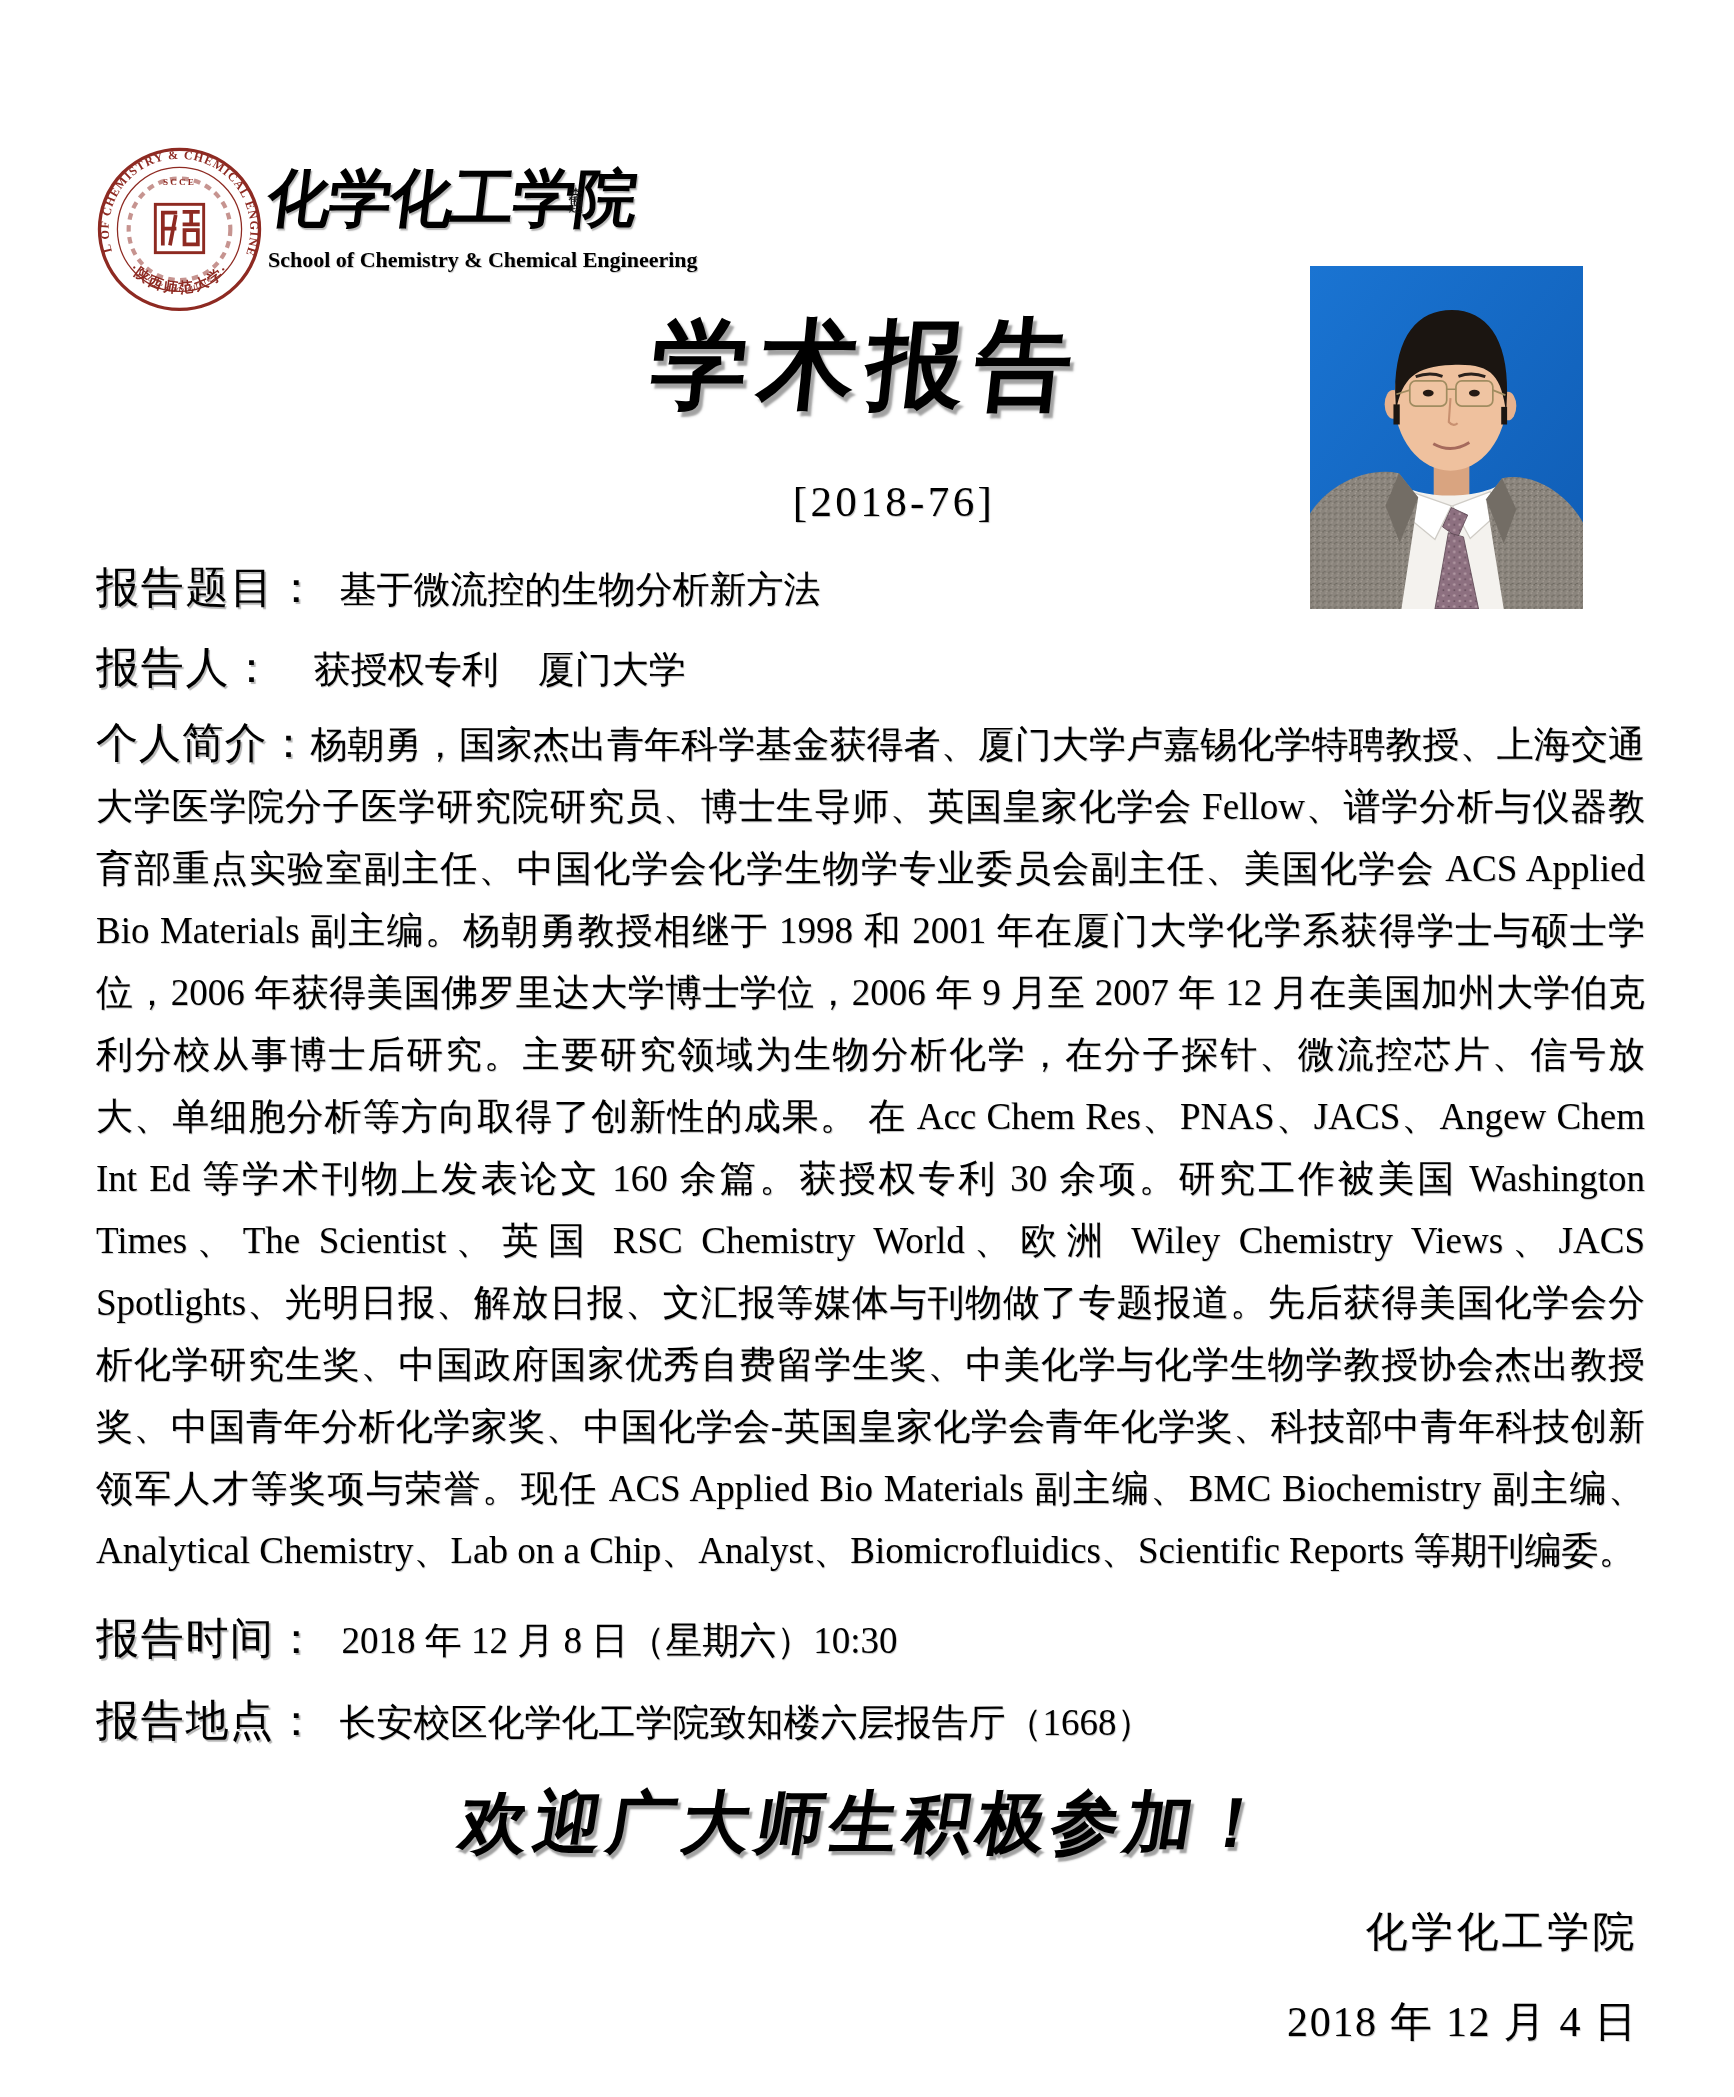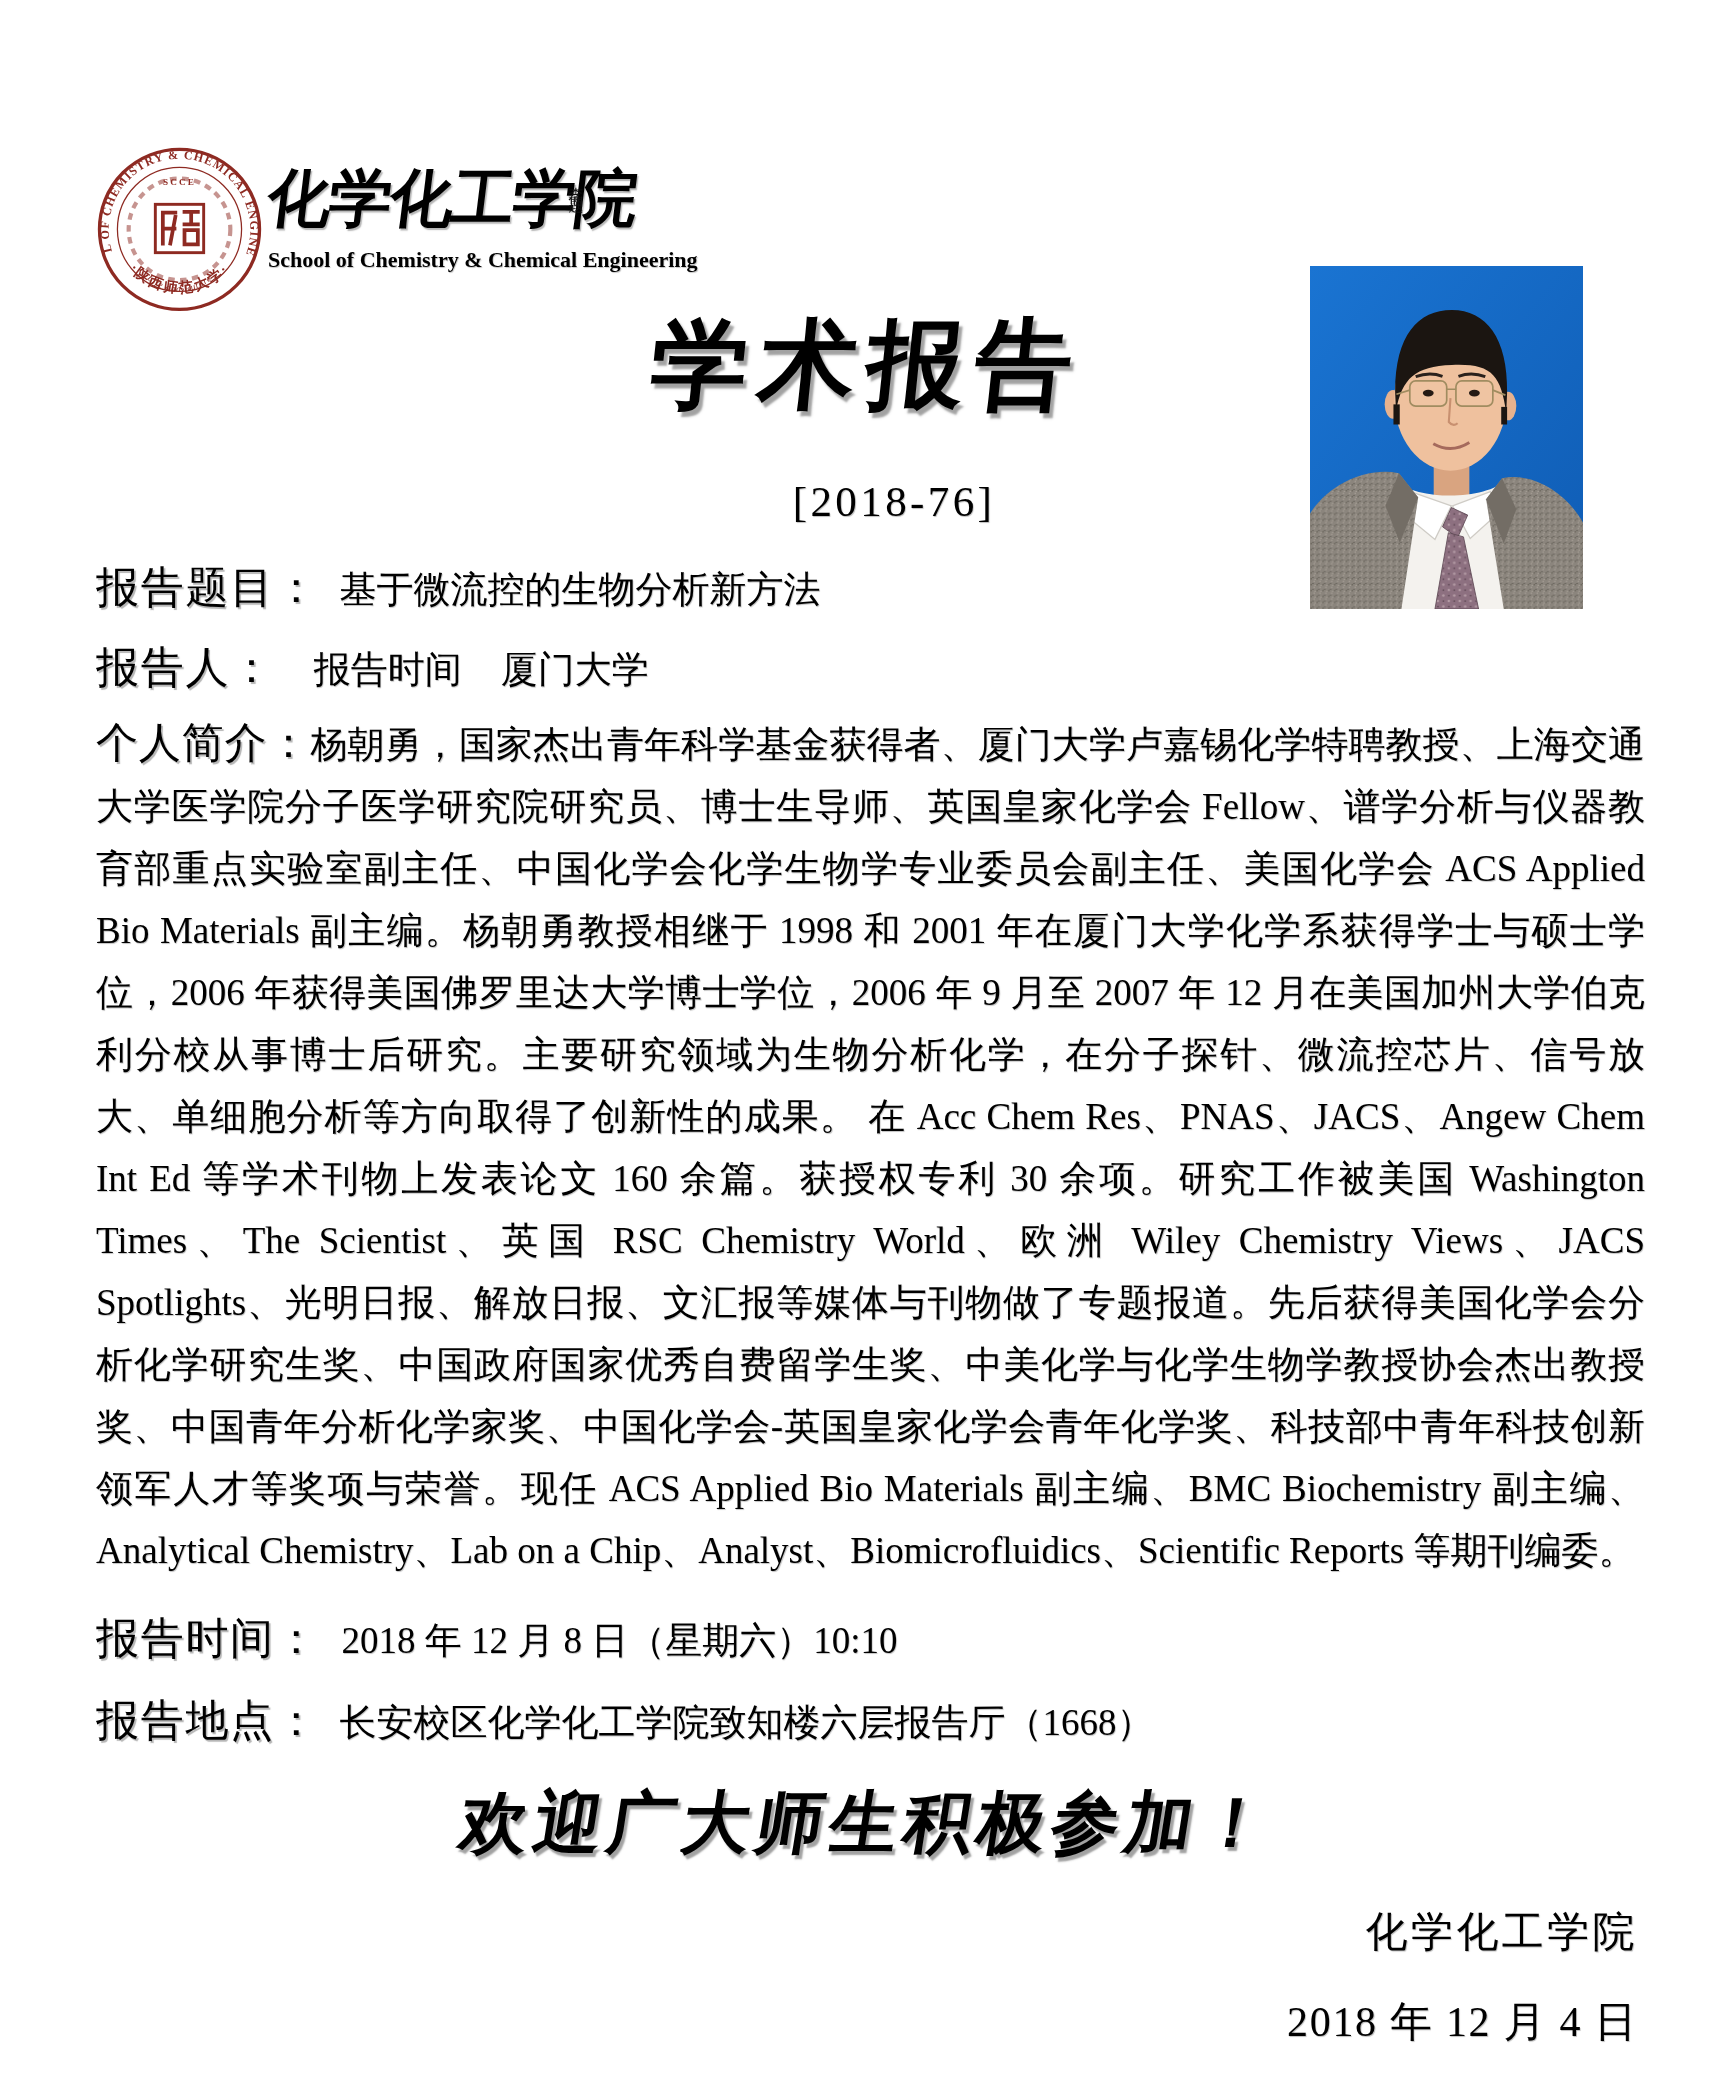--- a/index.html
+++ b/index.html
@@ -221,29 +221,29 @@
     </svg>
   </div>
 
   <div class="line line-topic">
     <span class="label">报告题目：</span>
     <span class="value">基于微流控的生物分析新方法</span>
   </div>
 
   <div class="line line-speaker">
     <span class="label">报告人：</span>
-    <span class="value">报告时间</span>
+    <span class="value">获授权专利</span>
     <span class="value affil">厦门大学</span>
   </div>
 
   <p class="bio"><span class="label">个人简介：</span><span>杨朝勇，国家杰出青年科学基金获得者、厦门大学卢嘉锡化学特聘教授、上海交通大学医学院分子医学研究院研究员、博士生导师、英国皇家化学会 Fellow、谱学分析与仪器教育部重点实验室副主任、中国化学会化学生物学专业委员会副主任、美国化学会 ACS Applied Bio Materials 副主编。杨朝勇教授相继于 1998 和 2001 年在厦门大学化学系获得学士与硕士学位，2006 年获得美国佛罗里达大学博士学位，2006 年 9 月至 2007 年 12 月在美国加州大学伯克利分校从事博士后研究。主要研究领域为生物分析化学，在分子探针、微流控芯片、信号放大、单细胞分析等方向取得了创新性的成果。 在 Acc Chem Res、PNAS、JACS、Angew Chem Int Ed 等学术刊物上发表论文 160 余篇。获授权专利 30 余项。研究工作被美国 Washington Times、The Scientist、英国 RSC Chemistry World、欧洲 Wiley Chemistry Views、JACS Spotlights、光明日报、解放日报、文汇报等媒体与刊物做了专题报道。先后获得美国化学会分析化学研究生奖、中国政府国家优秀自费留学生奖、中美化学与化学生物学教授协会杰出教授奖、中国青年分析化学家奖、中国化学会-英国皇家化学会青年化学奖、科技部中青年科技创新领军人才等奖项与荣誉。现任 ACS Applied Bio Materials 副主编、BMC Biochemistry 副主编、Analytical Chemistry、Lab on a Chip、Analyst、Biomicrofluidics、Scientific Reports 等期刊编委。</span></p>
 
   <div class="line line-time">
     <span class="label">报告时间：</span>
-    <span class="value">2018 年 12 月 8 日（星期六）10:10</span>
+    <span class="value">2018 年 12 月 8 日（星期六）10:30</span>
   </div>
 
   <div class="line line-venue">
     <span class="label">报告地点：</span>
     <span class="value">长安校区化学化工学院致知楼六层报告厅（1668）</span>
   </div>
 
   <div class="welcome">欢迎广大师生积极参加！</div>
 
   <div class="footer">

